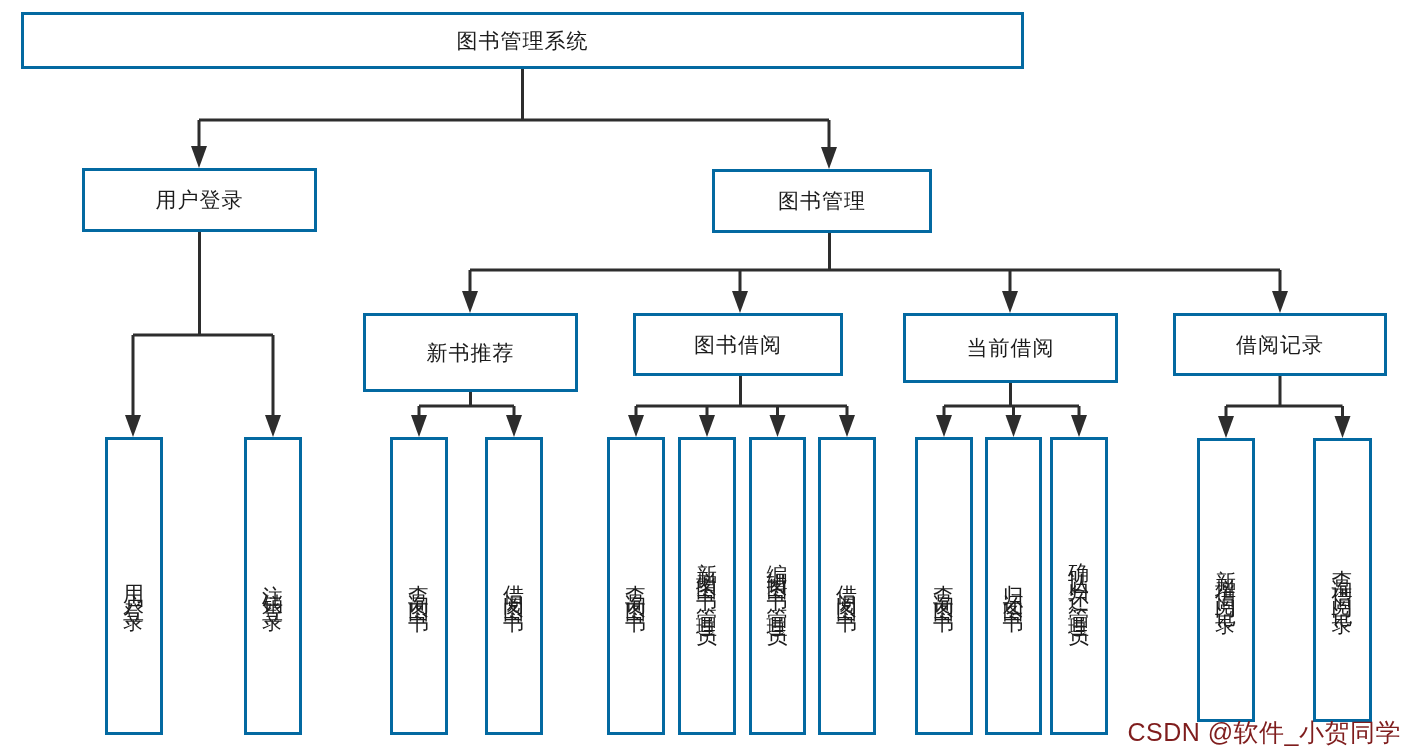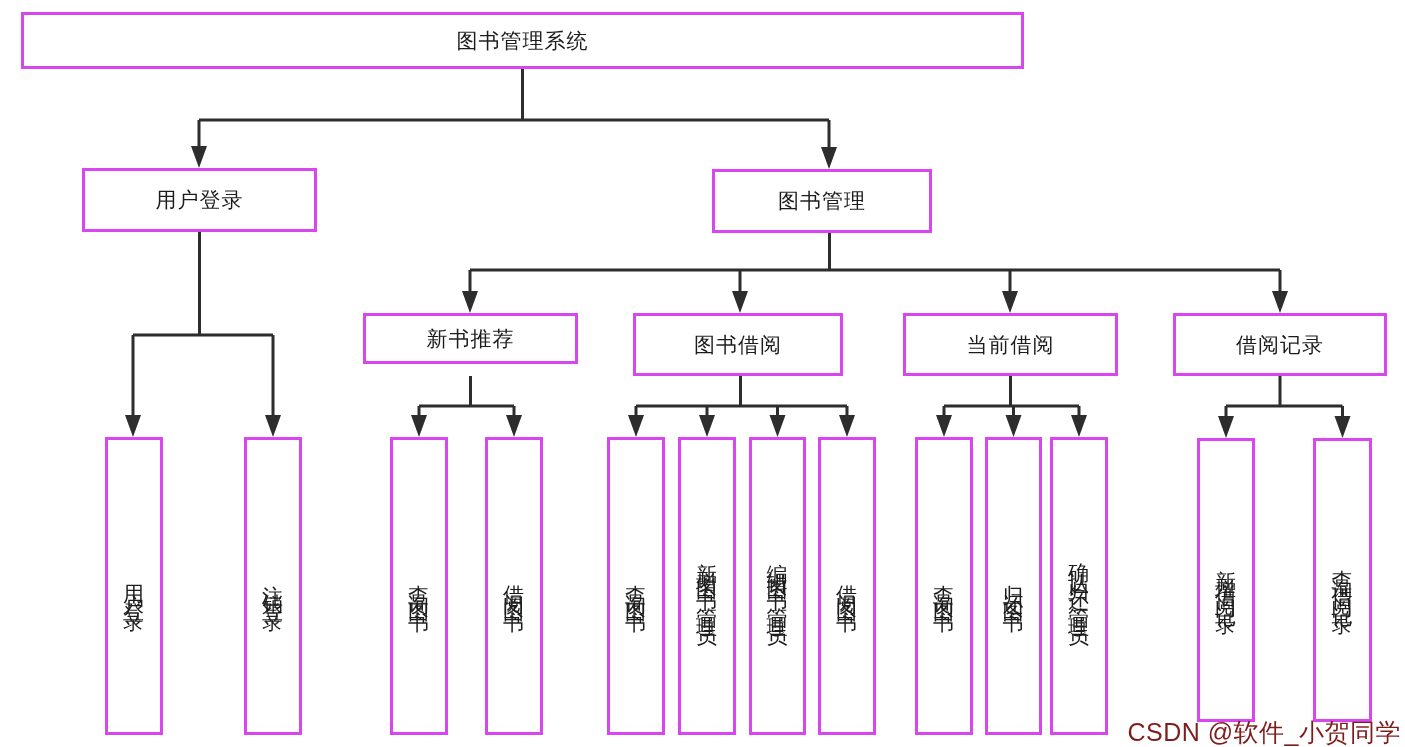--- a/index.html
+++ b/index.html
@@ -12,21 +12,21 @@
     overflow: hidden;
   }
   #connectors {
     position: absolute;
     left: 0; top: 0;
     width: 1405px; height: 747px;
   }
   .node {
     position: absolute;
     box-sizing: border-box;
-    border: 3px solid #d946ef;
+    border: 3px solid #0369a1;
     background: #ffffff;
     display: flex;
     align-items: center;
     justify-content: center;
     color: #1c1c1c;
   }
   .hbox span {
     font-size: 21px;
     letter-spacing: 1px;
     white-space: nowrap;
@@ -96,27 +96,27 @@
     <span>图书管理系统</span>
   </div>
 
   <div class="node hbox" style="left:82px; top:168px; width:235px; height:64px;">
     <span>用户登录</span>
   </div>
   <div class="node hbox" style="left:712px; top:169px; width:220px; height:64px;">
     <span>图书管理</span>
   </div>
 
-  <div class="node hbox" style="left:363px; top:313px; width:215px; height:51px;">
+  <div class="node hbox" style="left:363px; top:313px; width:215px; height:79px;">
     <span>新书推荐</span>
   </div>
   <div class="node hbox" style="left:633px; top:313px; width:210px; height:63px;">
     <span>图书借阅</span>
   </div>
-  <div class="node hbox" style="left:903px; top:313px; width:215px; height:63px;">
+  <div class="node hbox" style="left:903px; top:313px; width:215px; height:70px;">
     <span>当前借阅</span>
   </div>
   <div class="node hbox" style="left:1173px; top:313px; width:214px; height:63px;text-align:center;">
     <span>借阅记录</span>
   </div>
 
   <div class="node vbox" style="left:105px; top:437px; width:58px; height:298px;">
     <span>用户登录</span>
   </div>
   <div class="node vbox" style="left:244px; top:437px; width:58px; height:298px;">

